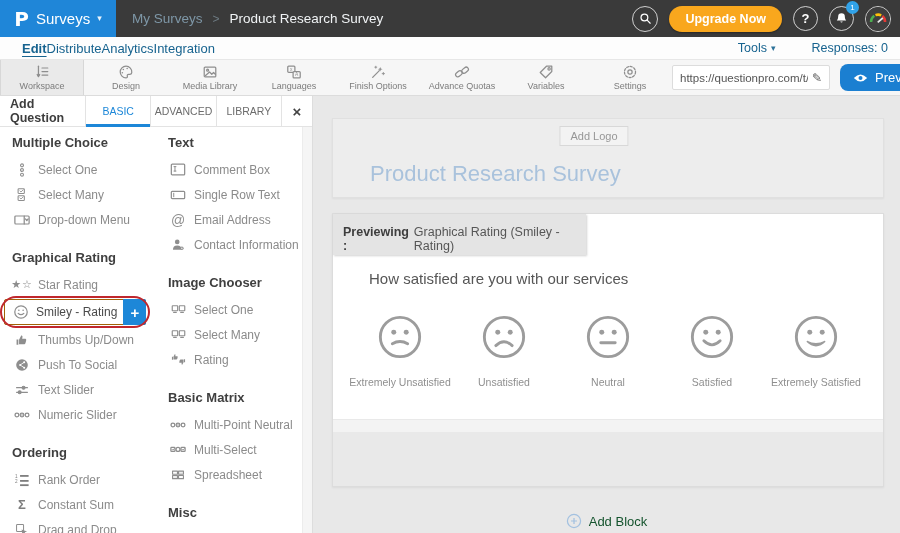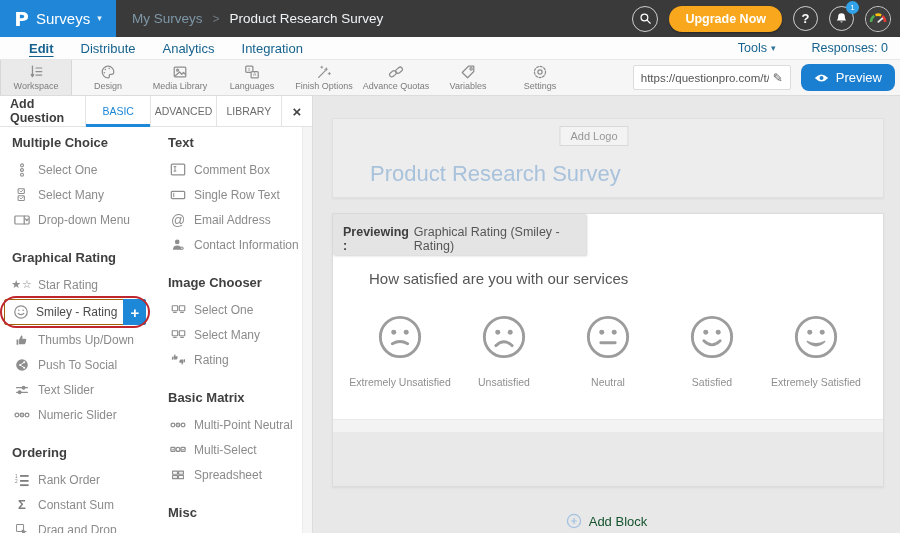--- a/index.html
+++ b/index.html
@@ -29,32 +29,32 @@
   .help-glyph { font-size:13px; font-weight:bold; }
   .bell-wrap { position:relative; }
   .badge { position:absolute; top:-5px; right:-5px; width:13px; height:13px; background:#31a2e8;
            color:#fff; font-size:8px; border-radius:50%; display:flex; align-items:center; justify-content:center; }
   .avatar { width:26px; height:26px; border:1px solid rgba(255,255,255,.75); border-radius:50%;
             display:flex; align-items:center; justify-content:center; overflow:hidden; cursor:pointer; }
 
   
   .menubar { position:absolute; top:37px; left:0; right:0; height:23px; background:#fdfdfd;
              border-bottom:1px solid #e7e7e7; display:flex; align-items:center; z-index:29; }
-  .menu-tabs { display:flex; gap:27px; padding-left:29px; }
+  .menu-tabs { display:flex; padding-left:22px; }
   .menu-tab { font-size:13px; color:#17638f; cursor:pointer; }
   .menu-tab.active { text-decoration:underline; text-underline-offset:3px; font-weight:bold; }
   .menu-right { margin-left:auto; display:flex; align-items:center; gap:36px; padding-right:12px; }
   .tools-link, .responses { font-size:12.5px; color:#17638f; cursor:pointer; display:flex; align-items:center; gap:4px; }
   .responses { cursor:default; }
 
   
   .toolbar { position:absolute; top:60px; left:0; right:0; height:36px; background:#f6f6f6;
              border-bottom:1px solid #dcdcdc; display:flex; align-items:stretch; z-index:28; }
   .tb-items { display:flex; }
-  .tb-item { width:72px; display:flex; flex-direction:column; align-items:center; justify-content:center;
+  .tb-item { width:84px; display:flex; flex-direction:column; align-items:center; justify-content:center;
              gap:1px; color:#7c7c7c; font-size:9px; cursor:pointer; }
   .tb-item.active { background:#eaeaea; border-left:1px solid #d7d7d7; border-right:1px solid #d7d7d7; }
   .icon { display:inline-flex; align-items:center; justify-content:center; line-height:1; }
   .tb-right { margin-left:auto; display:flex; align-items:center; gap:10px; padding-right:5px; }
   .url-box { width:158px; height:25px; background:#fff; border:1px solid #dcdcdc; border-radius:2px;
              display:flex; align-items:center; padding:0 7px; gap:4px; }
   .url-box input { border:none; outline:none; background:transparent; flex:1; min-width:0;
                    font-size:11.5px; color:#555; font-family:inherit; }
   .pencil { font-size:12px; color:#555; cursor:pointer; }
   .preview-btn { background:#1b7fd1; border:none; color:#fff; font-size:13px; height:27px;

